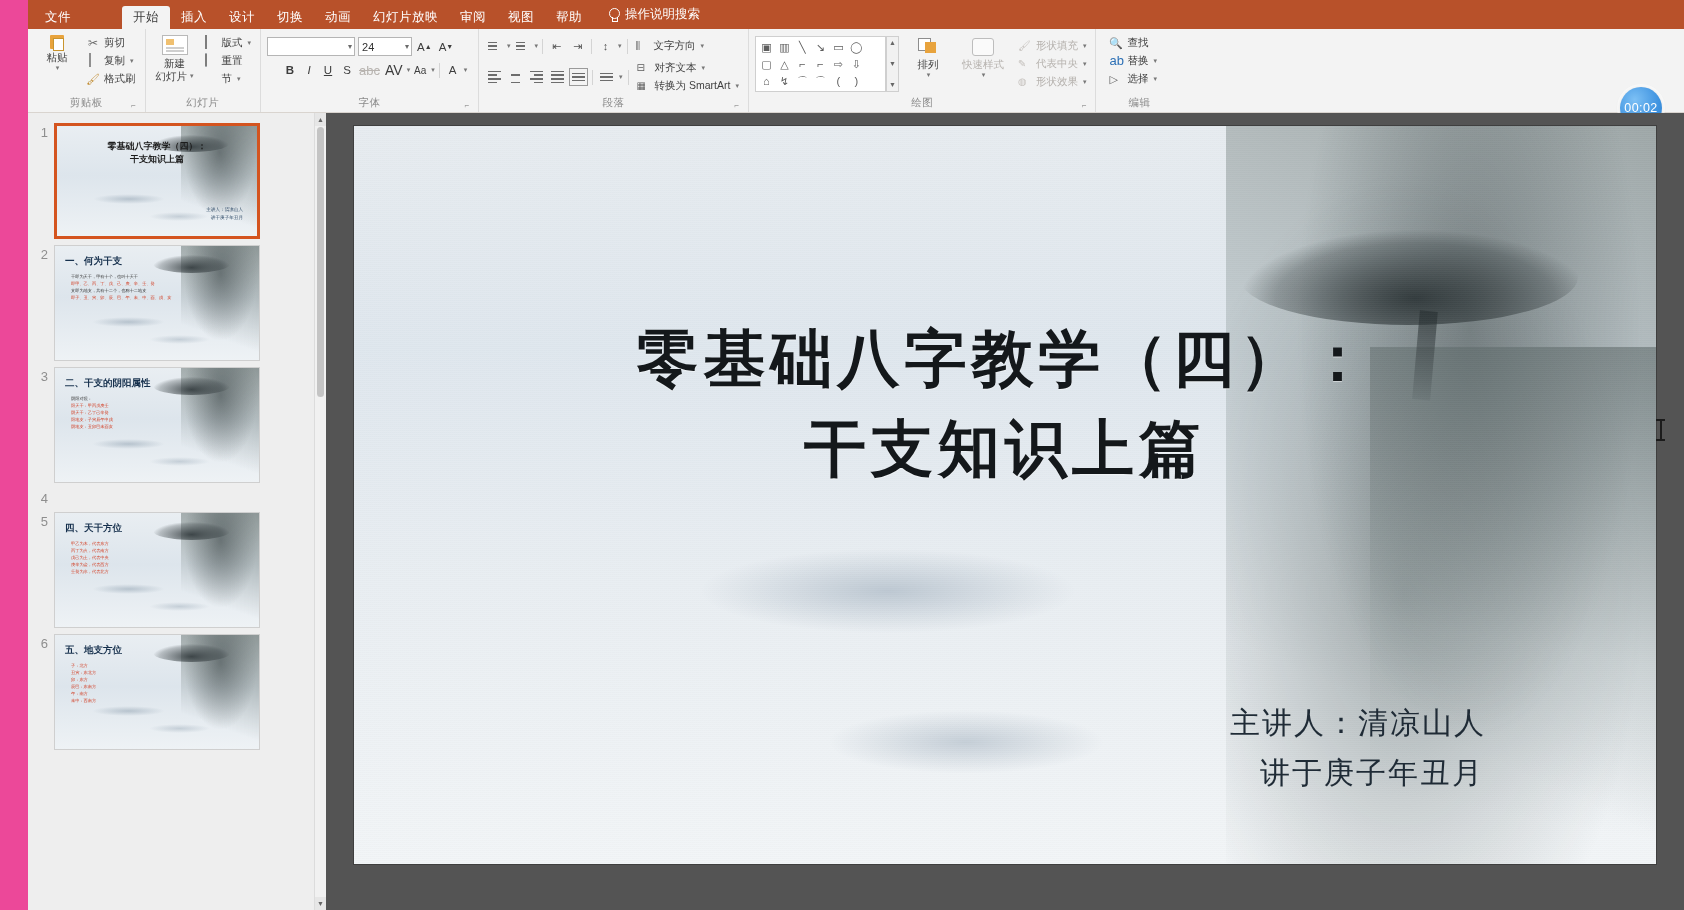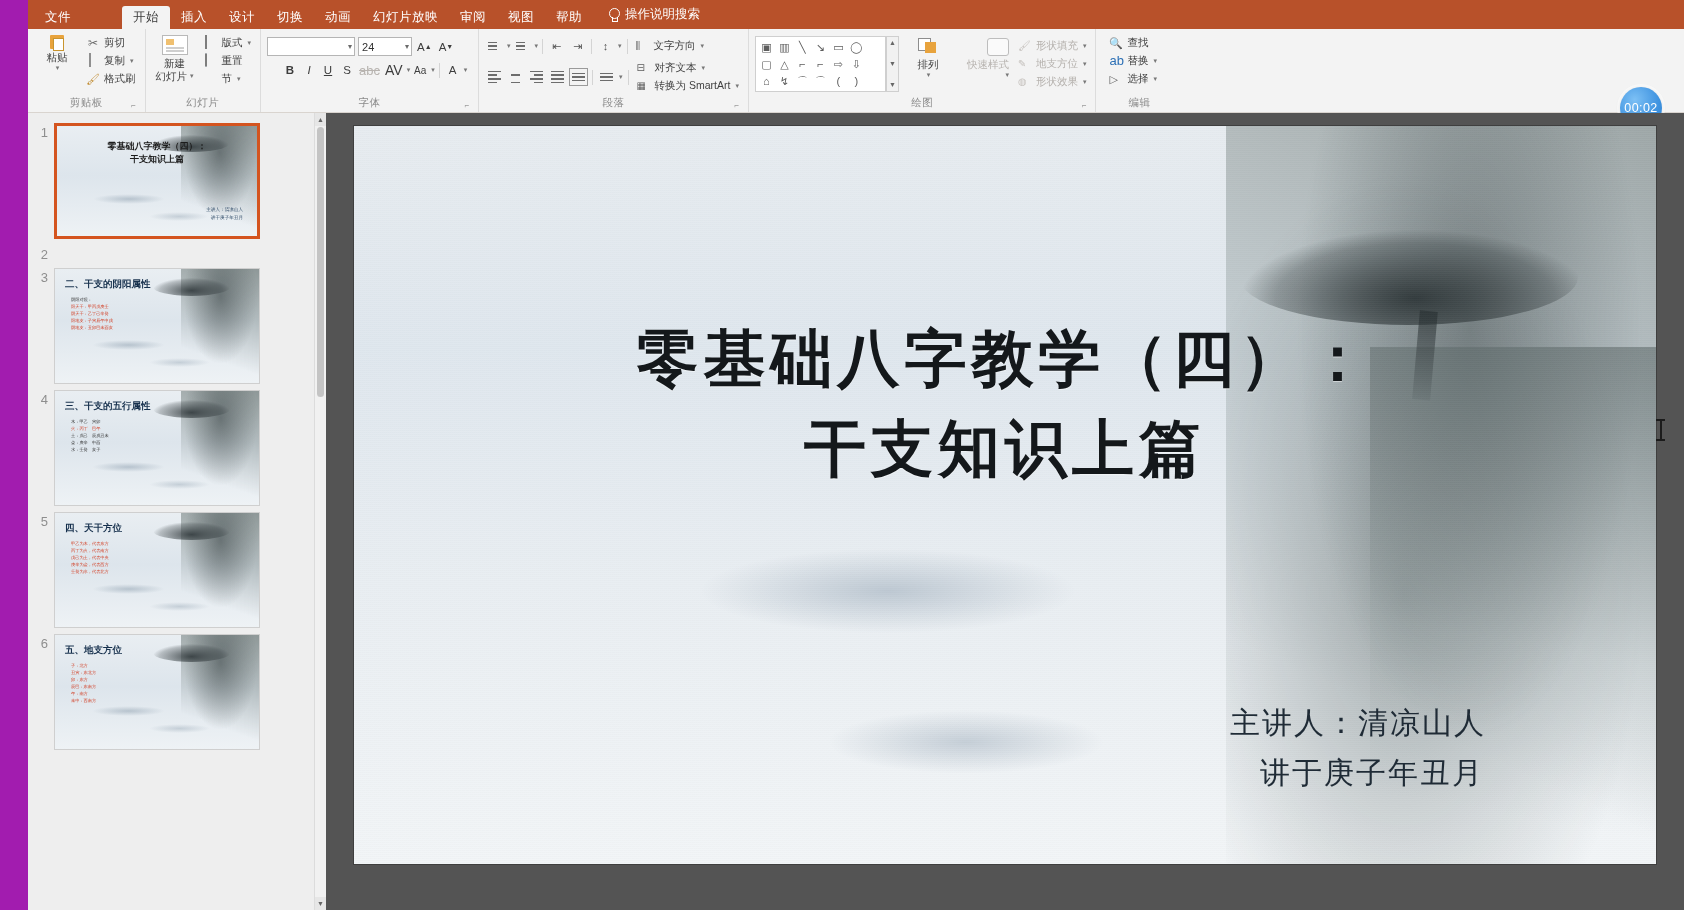--- a/index.html
+++ b/index.html
@@ -5,21 +5,21 @@
   * { box-sizing: border-box; margin: 0; padding: 0; }
   html, body {
     width: 1684px; height: 910px;
     background: #1a1a1a;
     font-family: "Liberation Sans", "DejaVu Sans", sans-serif;
     overflow: hidden;
   }
   .app {
     position: relative;
     width: 1684px; height: 910px;
-    background: #a21caf;
+    background: #ec4899;
   }
   
   .frame {
     position: absolute;
     left: 28px; top: 0; width: 1656px; height: 910px;
     background: #f3f3f3;
     overflow: hidden;
   }
 
   
@@ -607,34 +607,34 @@
               <div>▲</div>
               <div>▼</div>
               <div>▼</div>
             </div>
           </div>
           <div class="bigbtn">
             <span class="ic-arrange glyph"></span>
             <span>排列</span>
             <span class="caret">▾</span>
           </div>
-          <div class="bigbtn" style="width:52px;align-items:flex-end;">
+          <div class="bigbtn" style="width:52px;">
             <span class="ic-quick glyph"></span>
             <span class="dim" style="color:#b6b2ae;">快速样式</span>
             <span class="caret">▾</span>
           </div>
           <div class="small-col">
             <div class="smallbtn dim">
               <span class="ico" style="color:#c5c1bd;font-size:10px;">🖌</span>
               <span>形状填充</span>
               <span class="caret">▾</span>
             </div>
             <div class="smallbtn dim">
               <span class="ico" style="color:#c5c1bd;font-size:10px;">✎</span>
-              <span>地支方位</span>
+              <span>代表中央</span>
               <span class="caret">▾</span>
             </div>
             <div class="smallbtn dim">
               <span class="ico" style="color:#c5c1bd;font-size:10px;">◍</span>
               <span>形状效果</span>
               <span class="caret">▾</span>
             </div>
           </div>
         </div>
         <div class="group-label">
@@ -692,20 +692,35 @@
               </div>
               <div class="t-sub">
                 <div>主讲人：清凉山人</div>
                 <div>讲于庚子年丑月</div>
               </div>
             </div>
           </div>
 
           <div class="thumbrow">
             <div class="thumb-num">2</div>
+            <div class="thumb">
+              <div class="scene">
+                <div class="cliff"></div>
+                  <div class="tree"></div>
+                <div class="mist1"></div>
+                  <div class="mist2"></div>
+              </div>
+              <div class="t-head">一、何为干支</div>
+              <div class="t-body">
+                <div>干即为天干，甲有十个，也叫十天干</div>
+                <div class="hl">即甲、乙、丙、丁、戊、己、庚、辛、壬、癸</div>
+                <div>支即为地支，共有十二个，也称十二地支</div>
+                <div class="hl">即子、丑、寅、卯、辰、巳、午、未、申、酉、戌、亥</div>
+              </div>
+            </div>
           </div>
 
           <div class="thumbrow">
             <div class="thumb-num">3</div>
             <div class="thumb">
               <div class="scene">
                 <div class="cliff"></div>
                   <div class="tree"></div>
                 <div class="mist1"></div>
                   <div class="mist2"></div>
@@ -716,36 +731,20 @@
                 <div class="hl">阳天干：甲丙戊庚壬</div>
                 <div class="hl">阴天干：乙丁己辛癸</div>
                 <div class="hl">阳地支：子寅辰午申戌</div>
                 <div class="hl">阴地支：丑卯巳未酉亥</div>
               </div>
             </div>
           </div>
 
           <div class="thumbrow">
             <div class="thumb-num">4</div>
-            <div class="thumb">
-              <div class="scene">
-                <div class="cliff"></div>
-                  <div class="tree"></div>
-                <div class="mist1"></div>
-                  <div class="mist2"></div>
-              </div>
-              <div class="t-head">三、干支的五行属性</div>
-              <div class="t-body">
-                <div>木：甲乙　寅卯</div>
-                <div class="hl">火：丙丁　巳午</div>
-                <div>土：戊己　辰戌丑未</div>
-                <div>金：庚辛　申酉</div>
-                <div>水：壬癸　亥子</div>
-              </div>
-            </div>
           </div>
 
           <div class="thumbrow">
             <div class="thumb-num">5</div>
             <div class="thumb">
               <div class="scene">
                 <div class="cliff"></div>
                   <div class="tree"></div>
                 <div class="mist1"></div>
                   <div class="mist2"></div>

